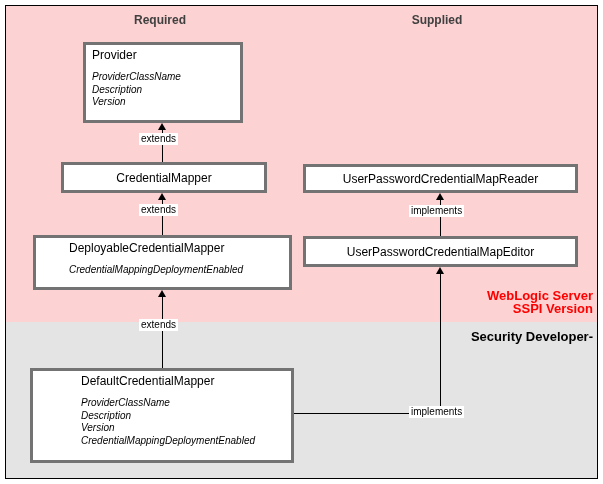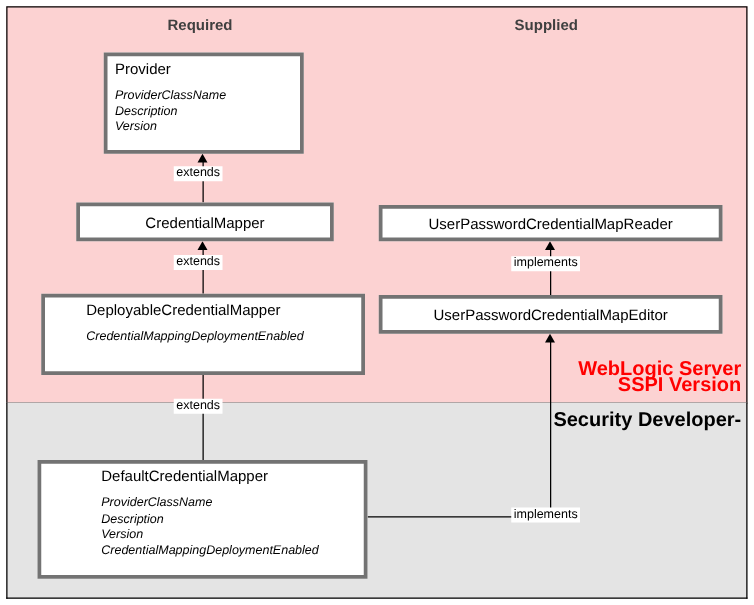--- a/index.html
+++ b/index.html
@@ -43,21 +43,21 @@
     color: #404040;
     text-align: center;
     letter-spacing: 0px;
     white-space: nowrap;
   }
   #header-required { left: 100px; top: 13px; width: 120px; }
   #header-optional { left: 377px; top: 13px; width: 120px; }
 
   .zone-label {
     position: absolute;
-    font-size: 16px;
+    font-size: 13px;
     font-weight: bold;
     text-align: right;
     line-height: 13px;
     white-space: nowrap;
   }
   #label-sspi {
     right: 10px;
     top: 289px;
     color: #ff0000;
   }
@@ -93,21 +93,21 @@
     display: flex;
     align-items: center;
     justify-content: center;
     height: 100%;
   }
   .attr-gap { height: 9px; }
 
   
   #box-provider { left: 83px; top: 42px; width: 160px; height: 81px; }
   #box-credentialmapper { left: 61px; top: 162px; width: 206px; height: 31px; }
-  #box-deployable { left: 33px; top: 235px; width: 259px; height: 65px; padding-left: 33px; }
+  #box-deployable { left: 33px; top: 235px; width: 259px; height: 55px; padding-left: 33px; }
   #box-reader { left: 303px; top: 164px; width: 275px; height: 29px; }
   #box-editor { left: 303px; top: 236px; width: 275px; height: 31px; }
   #box-default { left: 30px; top: 368px; width: 264px; height: 95px; padding-left: 48px; }
 
   .conn-v {
     position: absolute;
     width: 1px;
     background: #000000;
     z-index: 2;
   }

